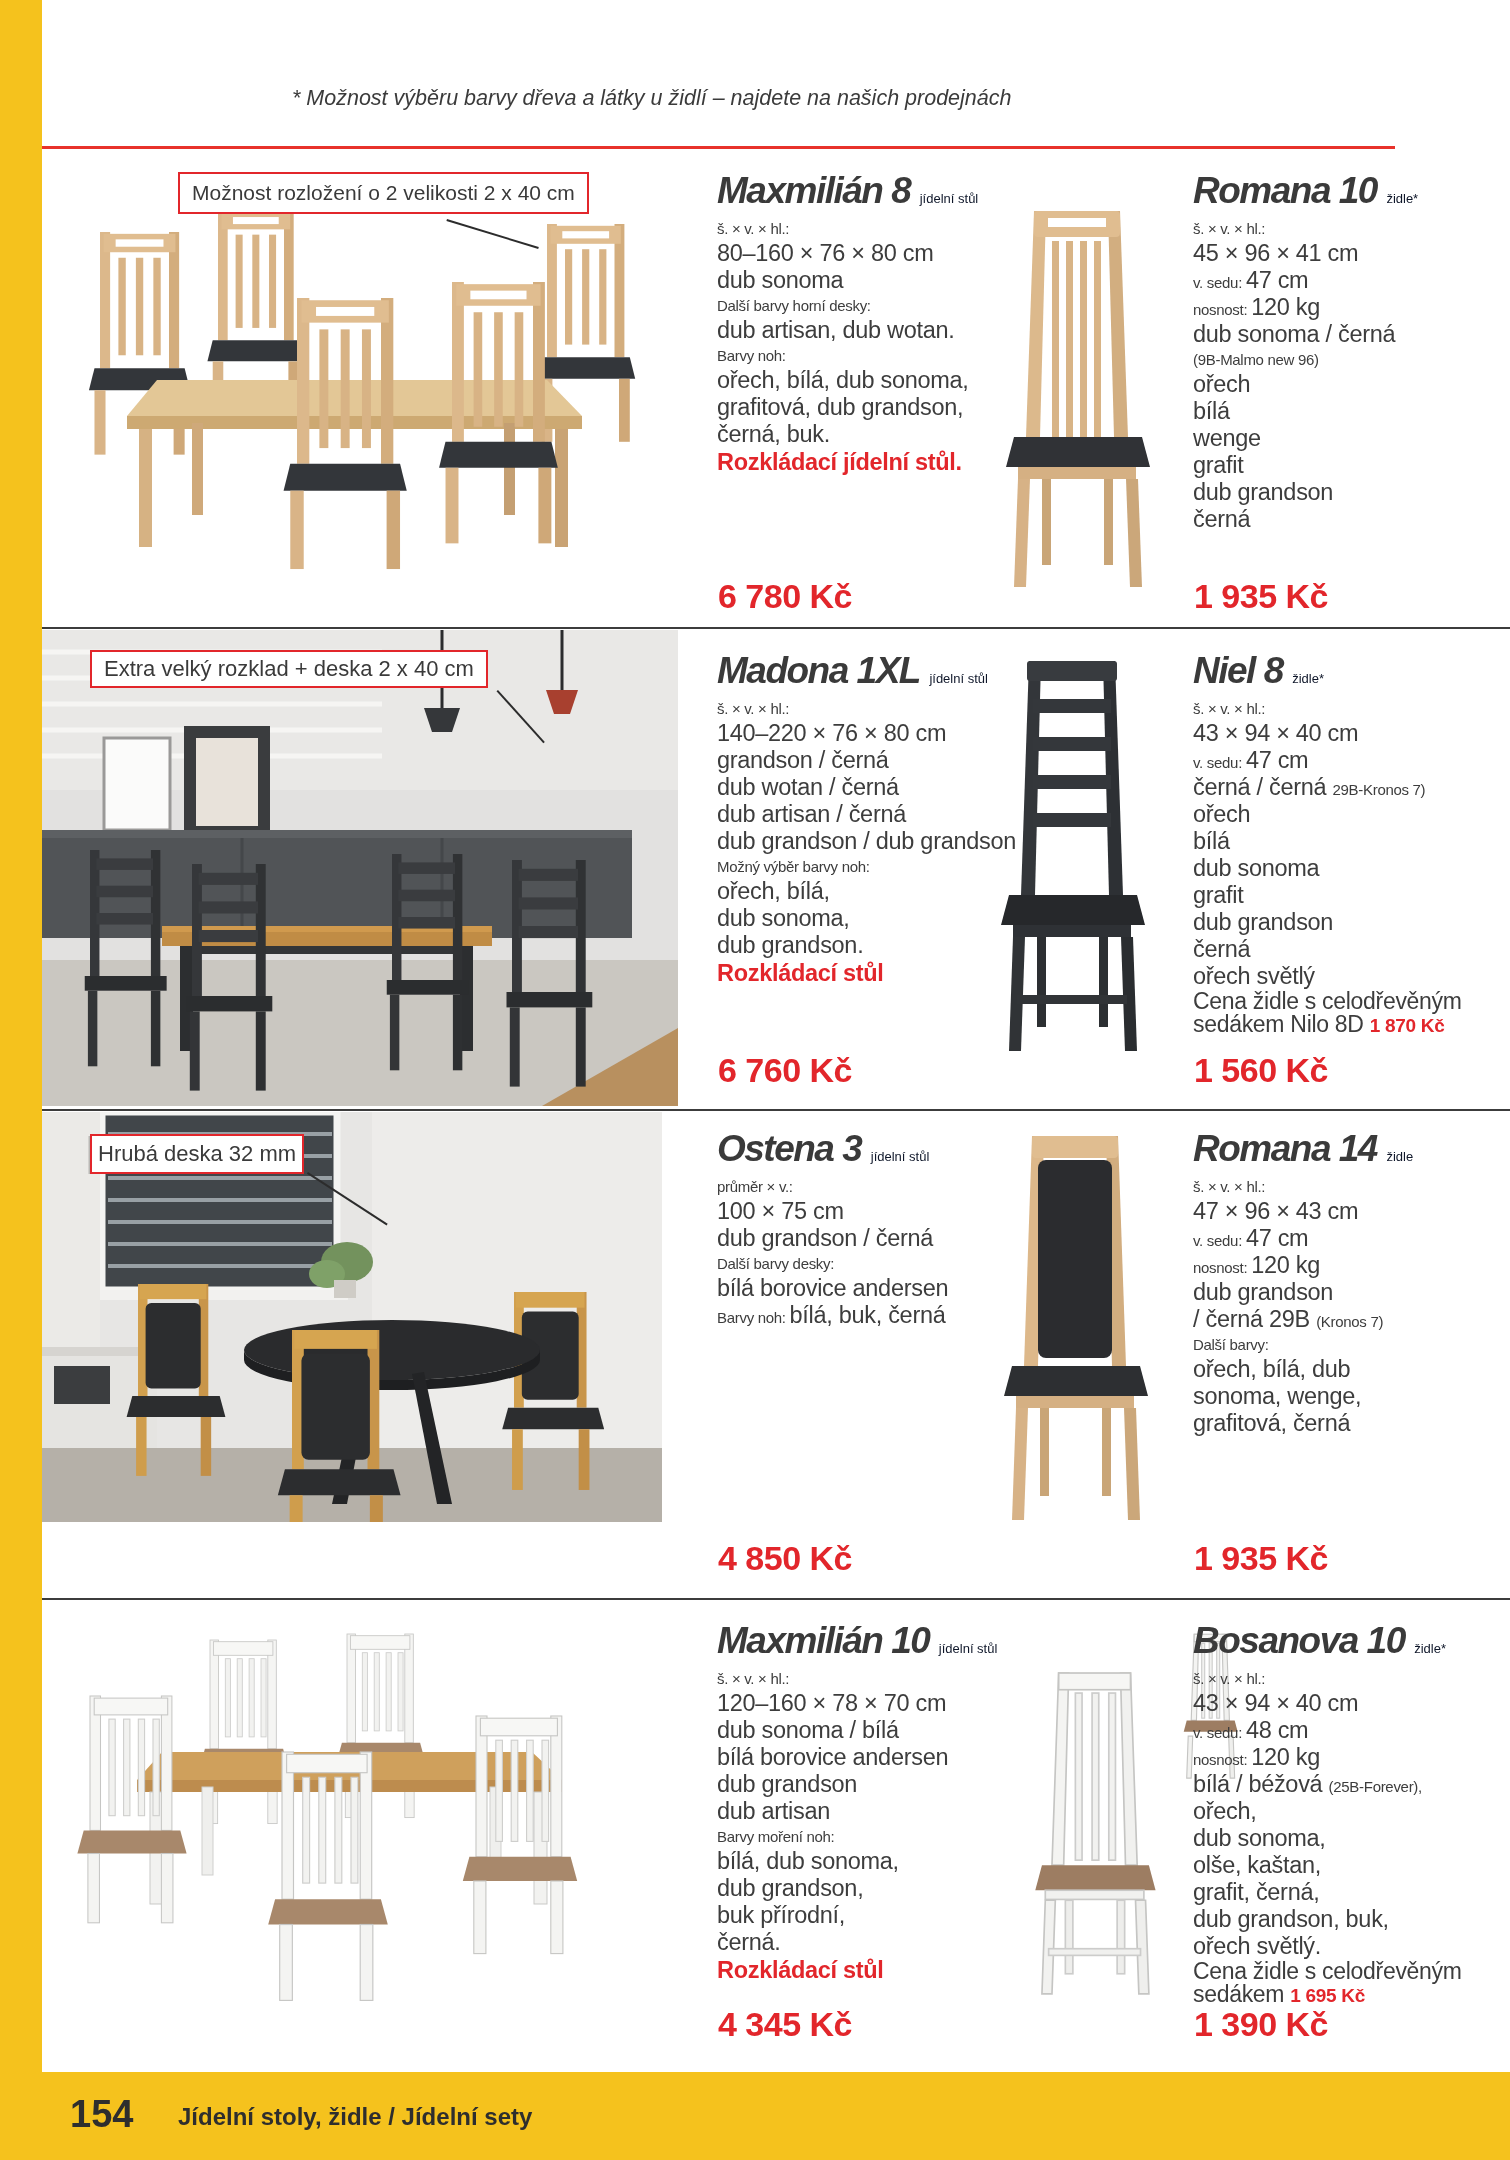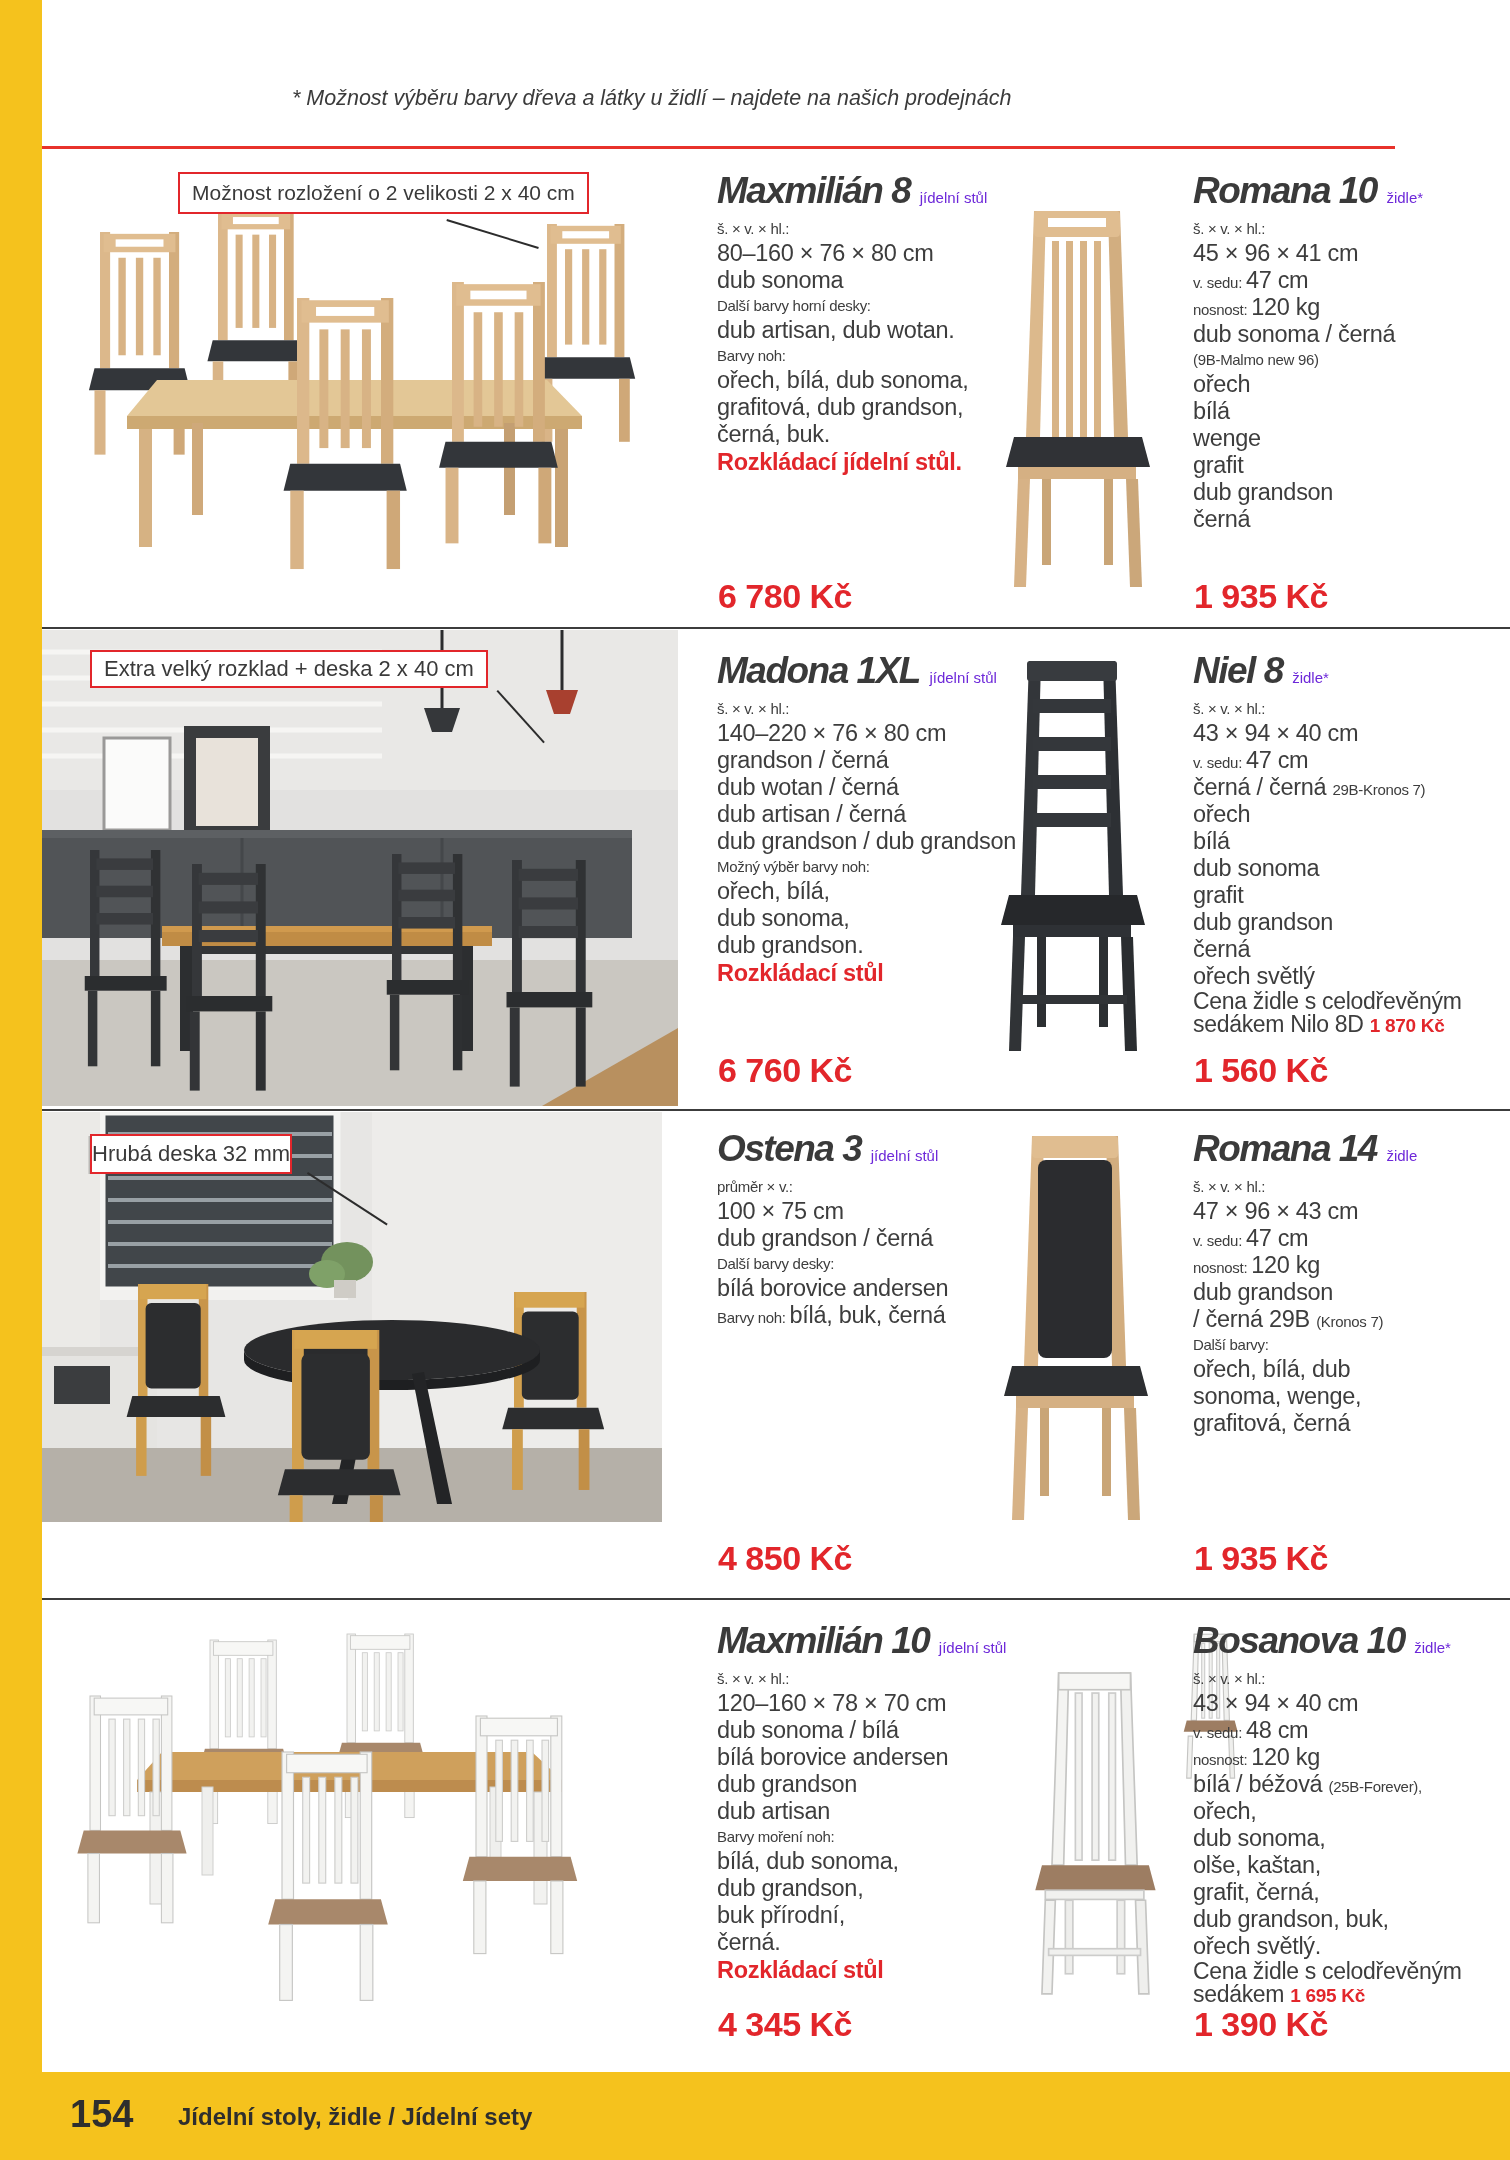--- a/index.html
+++ b/index.html
@@ -18,21 +18,21 @@
   .photo{overflow:hidden;}
   .photo svg{display:block;width:100%;height:100%;}
   
   .badge{background:#fff;border:2px solid #e2262b;color:#3a3a3a;white-space:nowrap;
          padding:7px 12px;font-weight:400;}
   .pline{position:absolute;height:2px;background:#2c2c2c;transform-origin:0 0;}
   
   .col{position:absolute;}
   .ptitle{margin-bottom:7px;white-space:nowrap;}
   .pname{font:italic 700 37px/38px "Liberation Sans",sans-serif;letter-spacing:-1.5px;color:#3a3a3a;text-align:right;}
-  .ptype{font-size:15px;color:#6d28d9;margin-left:5px;}
+  .ptype{font-size:13px;color:#0f172a;margin-left:5px;}
   .lines{letter-spacing:-0.3px;}
   .line{white-space:nowrap;}
   .k-s{font-size:15px;line-height:23px;}
   .k-b{font-size:23.5px;line-height:27px;}
   .k-r{font-size:23.5px;line-height:28px;color:#e2262b;font-weight:700;}
   .k-t{font-size:23px;line-height:23px;}
   .k-tr{font-size:19px;line-height:23px;color:#e2262b;font-weight:700;}
   .price{position:absolute;font:700 34px/36px "Liberation Sans",sans-serif;
          color:#e2262b;letter-spacing:-0.5px;white-space:nowrap;}
   
@@ -303,21 +303,21 @@
         <rect x="0" y="336" width="620" height="74" fill="#b5b0a8"></rect>
         <use href="#r3c" transform="translate(96,172) scale(0.95)"></use>
         <use href="#r3c" transform="translate(472,180) scale(0.98)"></use>
         <ellipse cx="350" cy="238" rx="148" ry="30" fill="#2a2b2d"></ellipse>
         <path d="M202 238 a148 30 0 0 0 296 0 l0 10 a148 30 0 0 1 -296 0 Z" fill="#1e1f21"></path>
         <path d="M330 262 L305 392 L290 392 L318 260 Z" fill="#232426"></path>
         <path d="M370 262 L395 392 L410 392 L382 260 Z" fill="#232426"></path>
         <use href="#r3c" transform="translate(250,218) scale(1.18)"></use>
       </svg>
     </div>
-    <div class="abs badge" style="left:90px;top:1134px;font-size:22px;padding:5px 0">Hrubá deska 32 mm</div>
+    <div class="abs badge" style="left:90px;top:1134px;font-size:22px;padding:5px 6px">Hrubá deska 32 mm</div>
     <div class="pline" style="left:308px;top:1172px;width:95px;transform:rotate(33deg)"></div>
 
     <div class="col" style="left:717px;top:1130px;width:333px">
       <div class="ptitle">
         <span class="pname">Ostena 3</span>
         <span class="ptype">jídelní stůl</span>
       </div>
       <div class="lines">
           <div class="line"><span class="k-s">průměr × v.:</span></div>
           <div class="line"><span class="k-b">100 × 75 cm</span></div>

